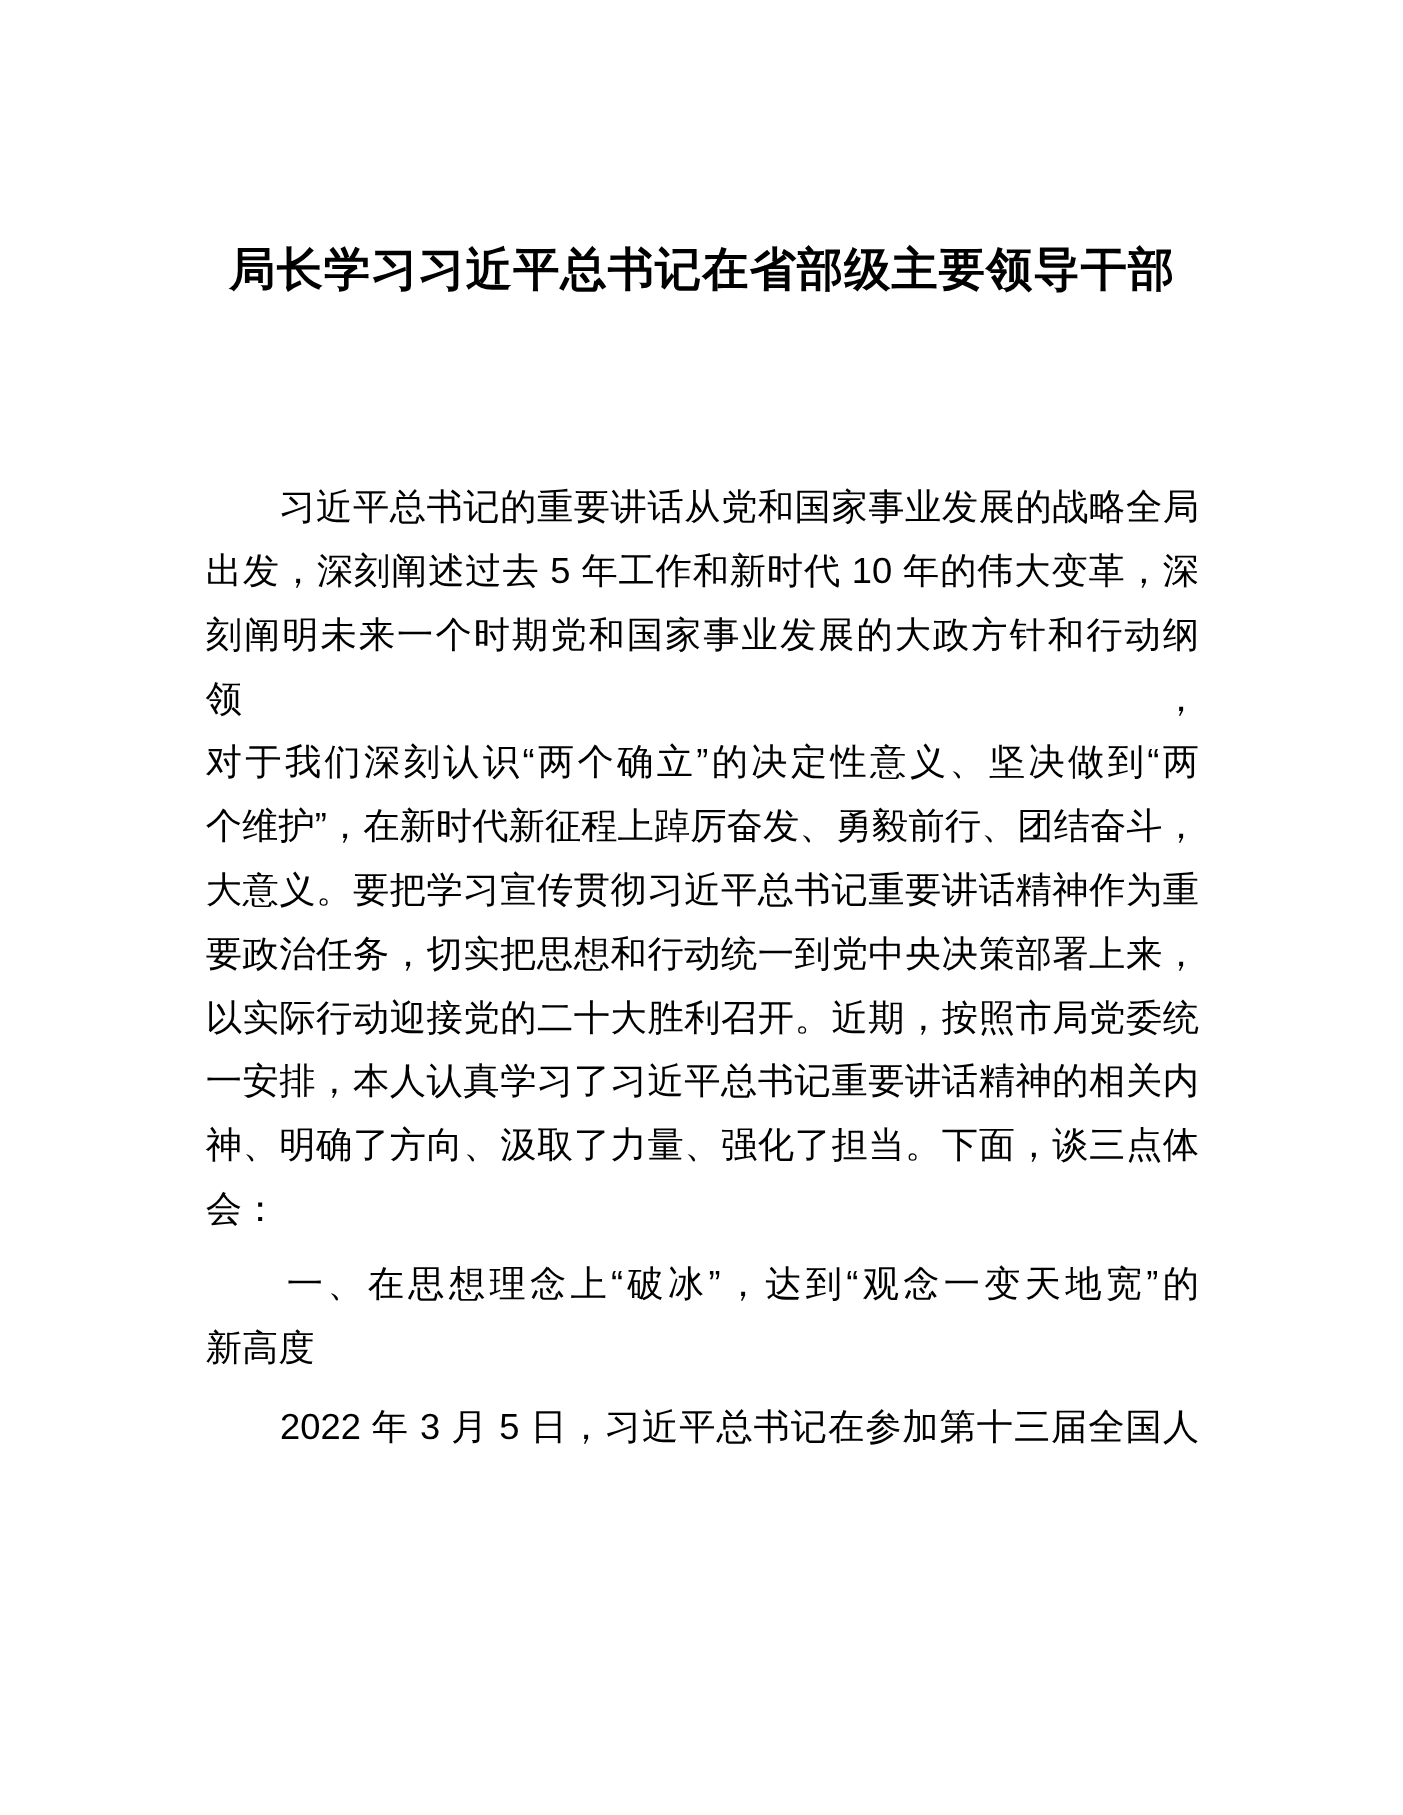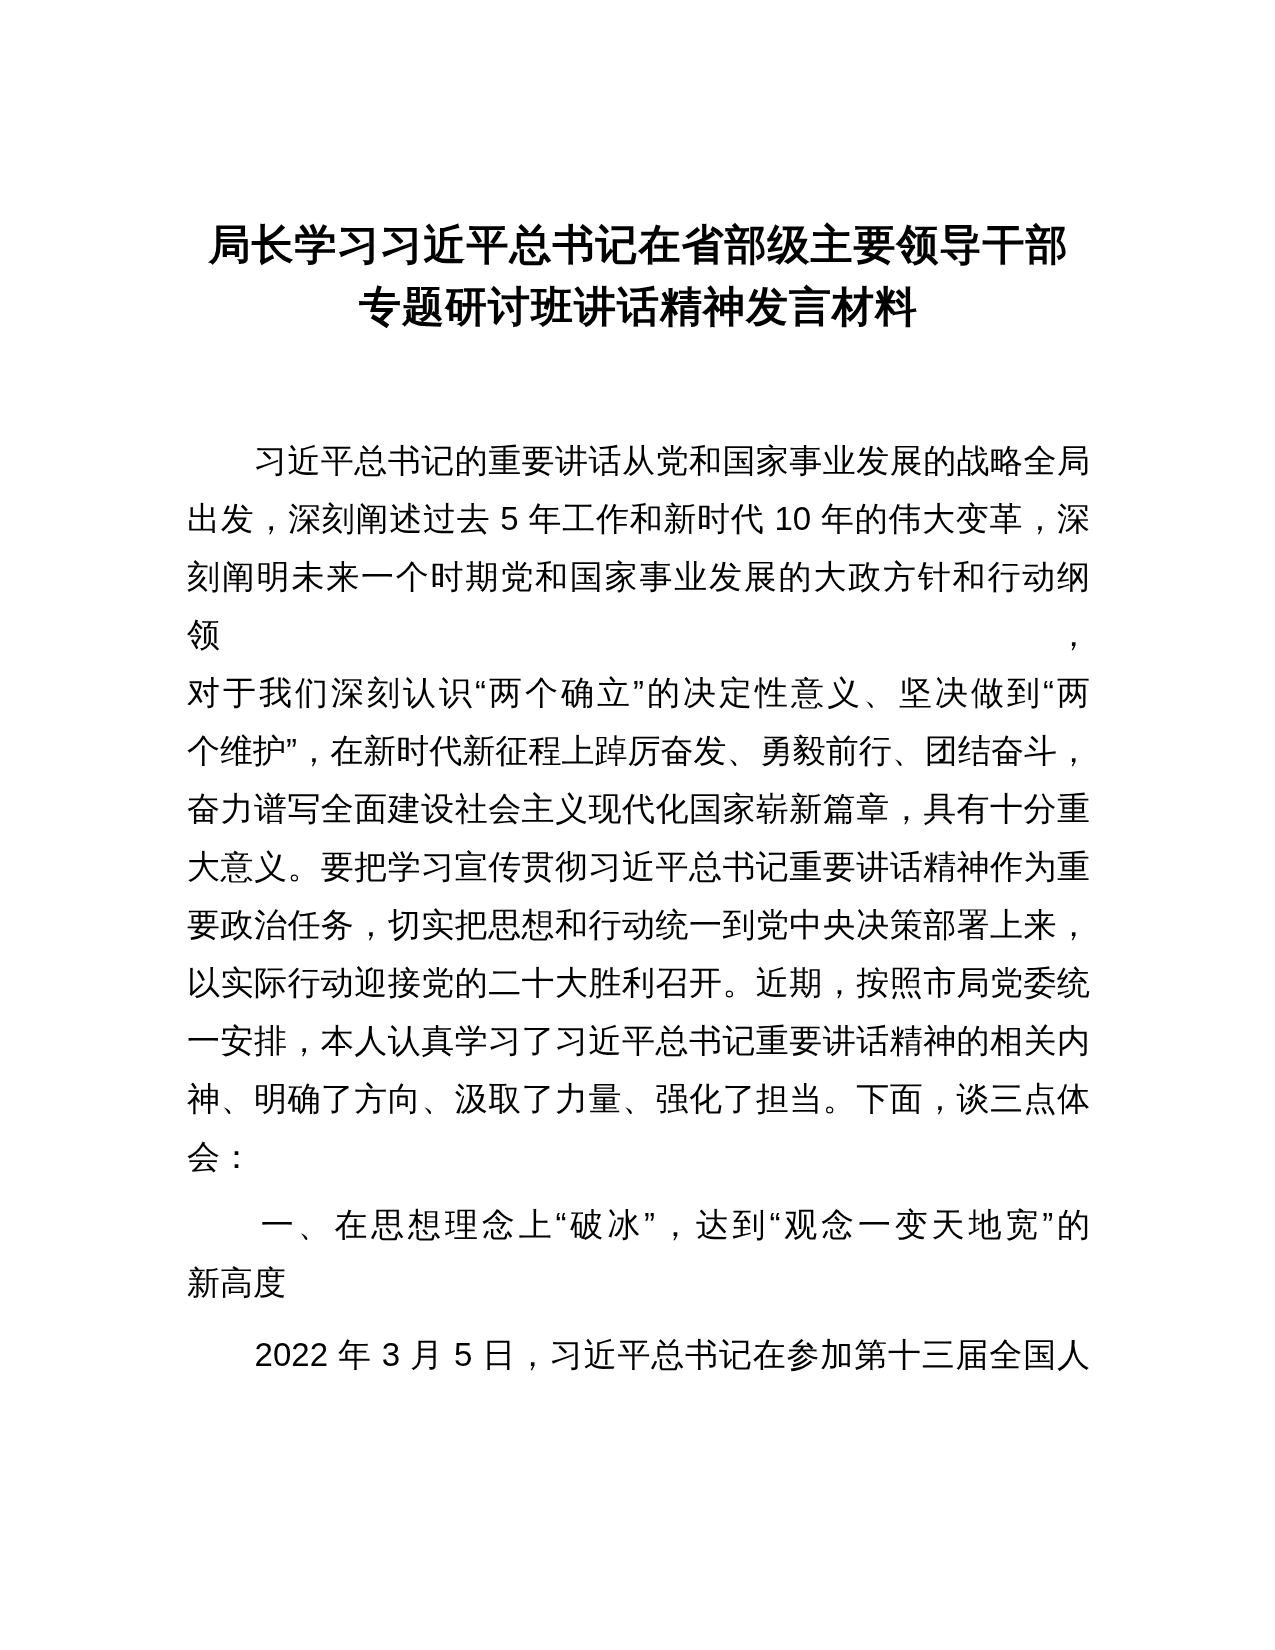--- a/index.html
+++ b/index.html
@@ -47,30 +47,28 @@
   .line.flush {
     text-align-last: justify;
   }
 </style>
 </head>
 <body>
 
 <div class="page">
   <div class="doc-title">
       <div class="title-line">局长学习习近平总书记在省部级主要领导干部</div>
-      <div class="title-line">专题研讨班讲话精神发言材料</div>
     </div>
   <div class="doc-body">
       <div class="para">
         <div class="line flush">　　习近平总书记的重要讲话从党和国家事业发展的战略全局</div>
         <div class="line flush">出发，深刻阐述过去 5 年工作和新时代 10 年的伟大变革，深</div>
         <div class="line flush">刻阐明未来一个时期党和国家事业发展的大政方针和行动纲领，</div>
         <div class="line flush">对于我们深刻认识“两个确立”的决定性意义、坚决做到“两</div>
         <div class="line flush">个维护”，在新时代新征程上踔厉奋发、勇毅前行、团结奋斗，</div>
-        <div class="line flush">奋力谱写全面建设社会主义现代化国家崭新篇章，具有十分重</div>
         <div class="line flush">大意义。要把学习宣传贯彻习近平总书记重要讲话精神作为重</div>
         <div class="line flush">要政治任务，切实把思想和行动统一到党中央决策部署上来，</div>
         <div class="line flush">以实际行动迎接党的二十大胜利召开。近期，按照市局党委统</div>
         <div class="line flush">一安排，本人认真学习了习近平总书记重要讲话精神的相关内</div>
         <div class="line flush">神、明确了方向、汲取了力量、强化了担当。下面，谈三点体</div>
         <div class="line">会：</div>
       </div>
       <div class="para">
         <div class="line flush">　　一、在思想理念上“破冰”，达到“观念一变天地宽”的</div>
         <div class="line">新高度</div>

